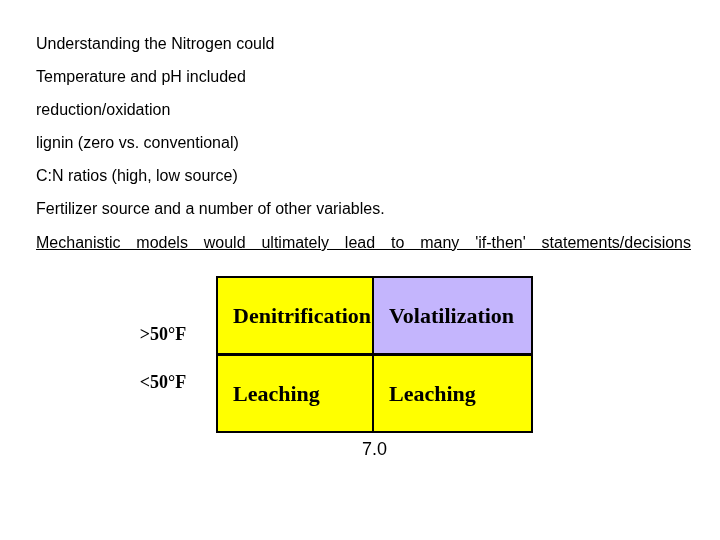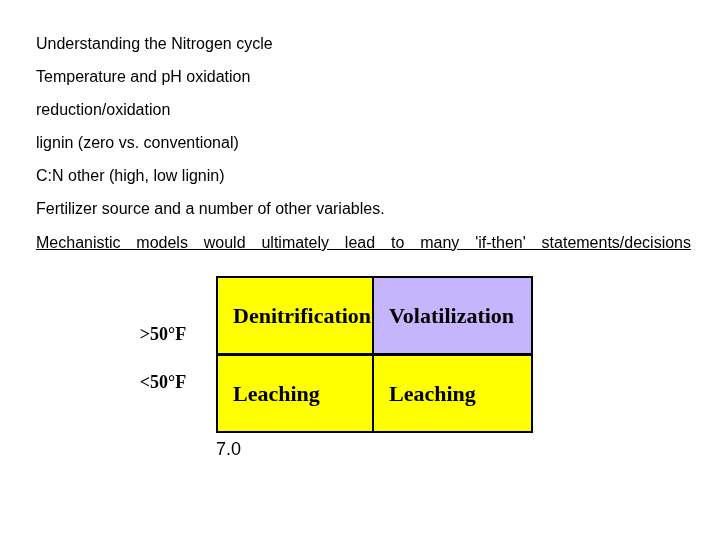--- a/index.html
+++ b/index.html
@@ -74,37 +74,37 @@
     color: #000000;
   }
   .row-label.r1 { top: 308px; margin-top: 16px; }
   .row-label.r2 { top: 372px; }
   
   .caption {
     position: absolute;
     left: 216px;
     top: 438px;
     width: 317px;
-    text-align: left;
+    text-align: center;
     font-size: 18px;
     line-height: 22px;
     color: #000000;
   }
 </style>
 </head>
 <body>
 
 <div class="slide">
 
   <div class="body-text">
-    <p>Understanding the Nitrogen cycle</p>
-    <p>Temperature and pH oxidation</p>
+    <p>Understanding the Nitrogen could</p>
+    <p>Temperature and pH included</p>
     <p>reduction/oxidation</p>
     <p>lignin (zero vs. conventional)</p>
-    <p>C:N other (high, low lignin)</p>
+    <p>C:N ratios (high, low source)</p>
     <p>Fertilizer source and a number of other variables.</p>
     <p class="justify-first">Mechanistic models would ultimately lead to many 'if-then' statements/decisions</p>
   </div>
 
   <div class="row-label r1">&gt;50°F</div>
   <div class="row-label r2">&lt;50°F</div>
 
   <div class="matrix">
     <div class="cell" style="background: rgb(255, 255, 0);">Denitrification</div>
     <div class="cell" style="background: #c4b5fd;">Volatilization</div>

